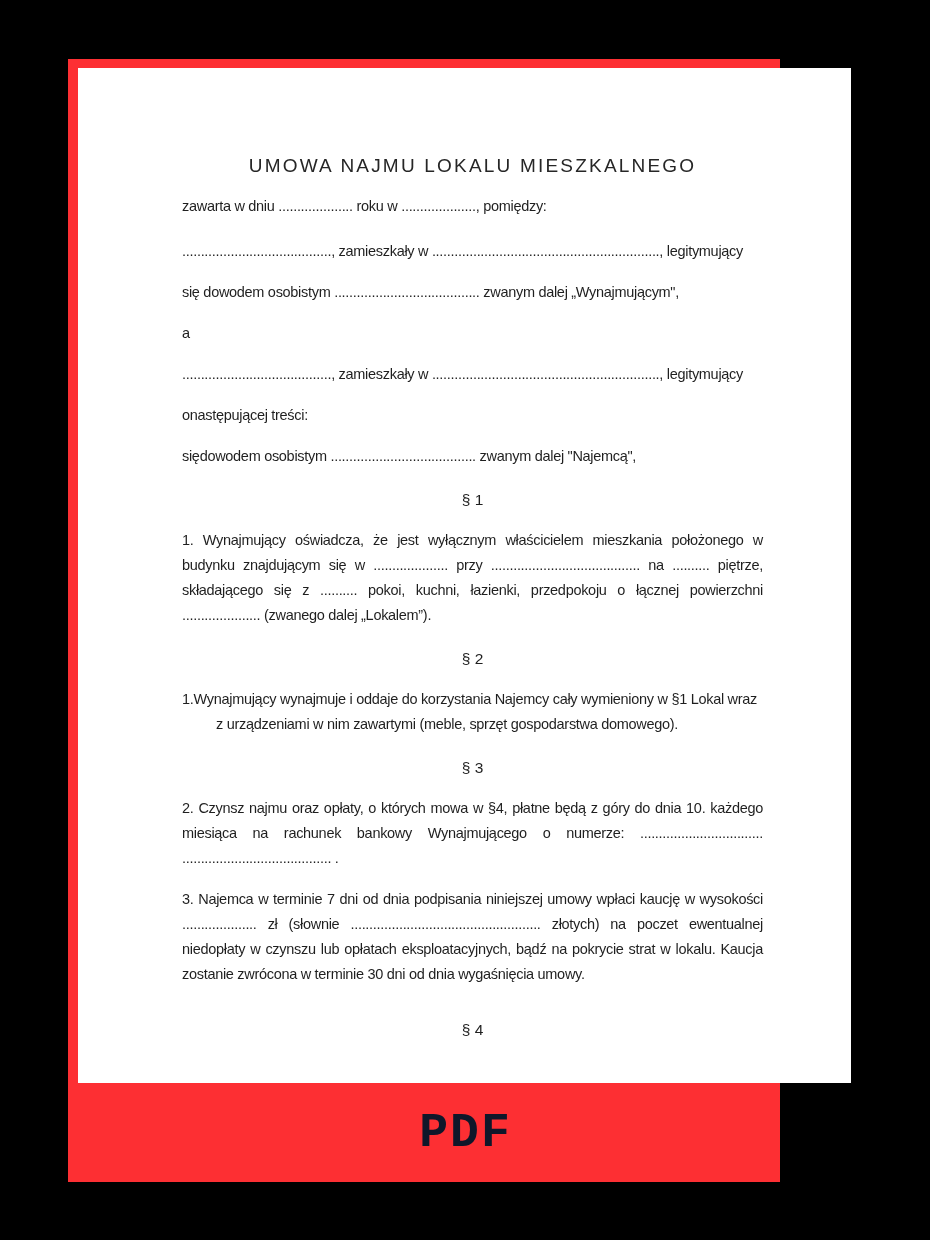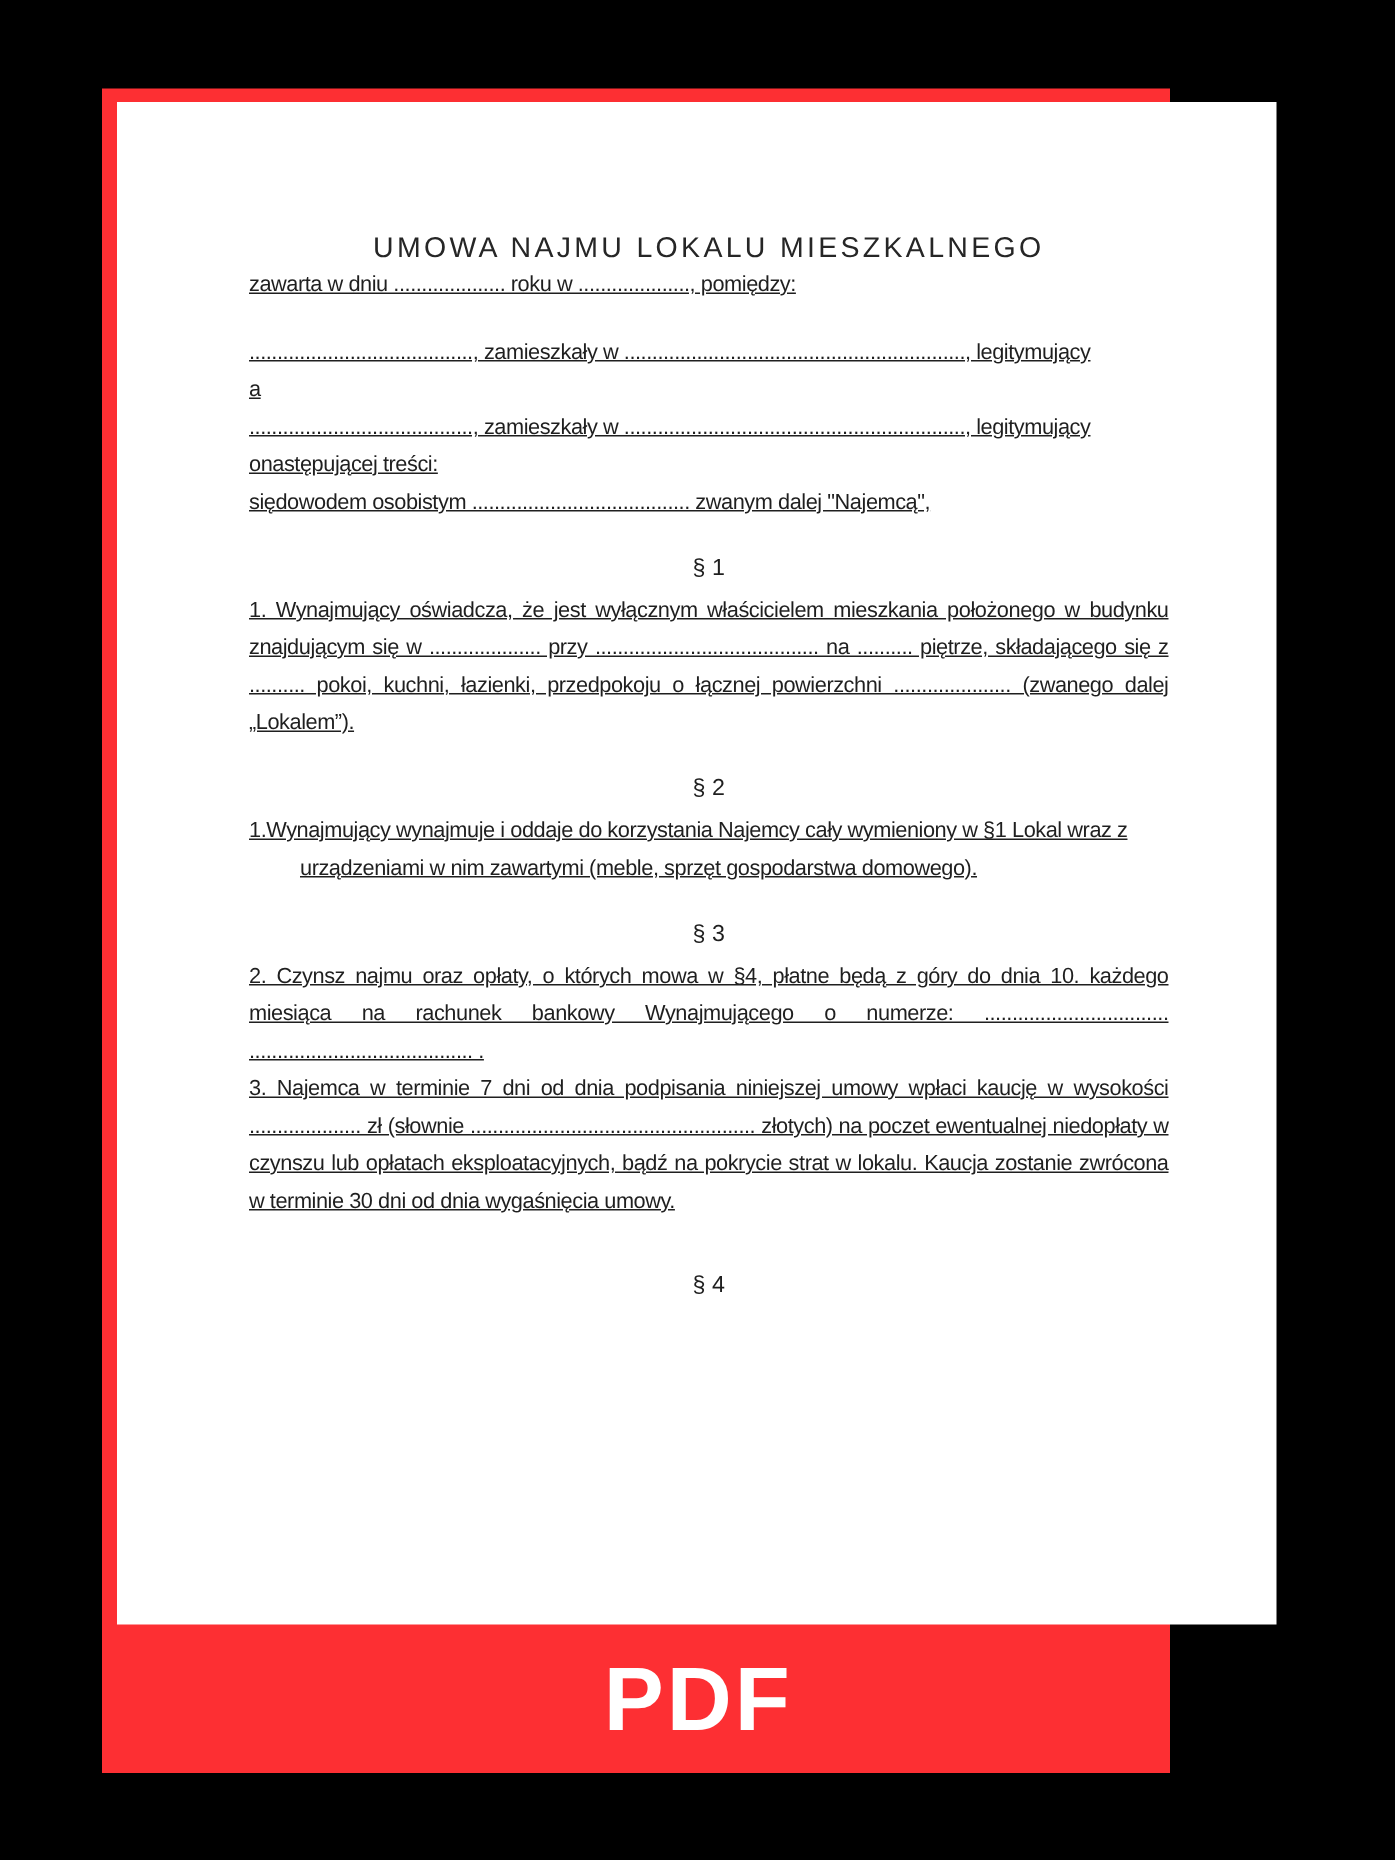--- a/index.html
+++ b/index.html
@@ -31,21 +31,21 @@
   .doc-title {
     margin: 86px 0 0 0;
     text-align: center;
     font-size: 19px;
     font-weight: 400;
     letter-spacing: 2.2px;
     line-height: 24px;
     color: #262626;
     white-space: nowrap;
   }
-  p.line, p.para { margin: 0; text-decoration: underline; }
+  p.line, p.para { margin: 16px; }
   .intro { margin-top: 24px; }
   .parties { margin-top: 20px; }
   .section { margin-top: 18px; }
   .section.sec-4 { margin-top: 30px; }
   .sec-heading {
     text-align: center;
     font-size: 15.5px;
     letter-spacing: 0px;
     margin-bottom: 4px;
     line-height: 25px;
@@ -54,41 +54,42 @@
   .para.hang { padding-left: 34px; text-indent: -34px; }
   .pdf-band {
     position: absolute;
     left: 0; top: 1024px;
     width: 795px; height: 99px;
     display: flex;
     align-items: center;
     justify-content: center;
   }
   .pdf-label {
-    font-family: Liberation Sans, sans-serif;
+    font-family: Liberation Mono, monospace;
     font-weight: bold;
-    font-size: 60px;
+    font-size: 48px;
     letter-spacing: 2px;
-    color: #ffffff;
+    color: #0f172a;
     line-height: 1;
   }
 </style>
 </head>
 <body>
 
 <div class="canvas">
   <div class="frame">
 
     <div class="page">
       <div class="doc-title">UMOWA NAJMU LOKALU MIESZKALNEGO</div>
 
       <p class="line intro">zawarta w dniu .................... roku w ...................., pomiędzy:</p>
 
       <div class="parties">
         <p class="line">........................................, zamieszkały w ............................................................., legitymujący</p>
+        <p class="line">się dowodem osobistym ....................................... zwanym dalej „Wynajmującym",</p>
         <p class="line">a</p>
         <p class="line">........................................, zamieszkały w ............................................................., legitymujący</p>
         <p class="line">onastępującej treści:</p>
         <p class="line">siędowodem osobistym ....................................... zwanym dalej "Najemcą",</p>
       </div>
 
       <div class="section">
         <div class="sec-heading">§ 1</div>
         <p class="para justify">1. Wynajmujący oświadcza, że jest wyłącznym właścicielem mieszkania położonego w budynku znajdującym się w .................... przy ........................................ na .......... piętrze, składającego się z .......... pokoi, kuchni, łazienki, przedpokoju o łącznej powierzchni ..................... (zwanego dalej „Lokalem”).</p>
       </div>

